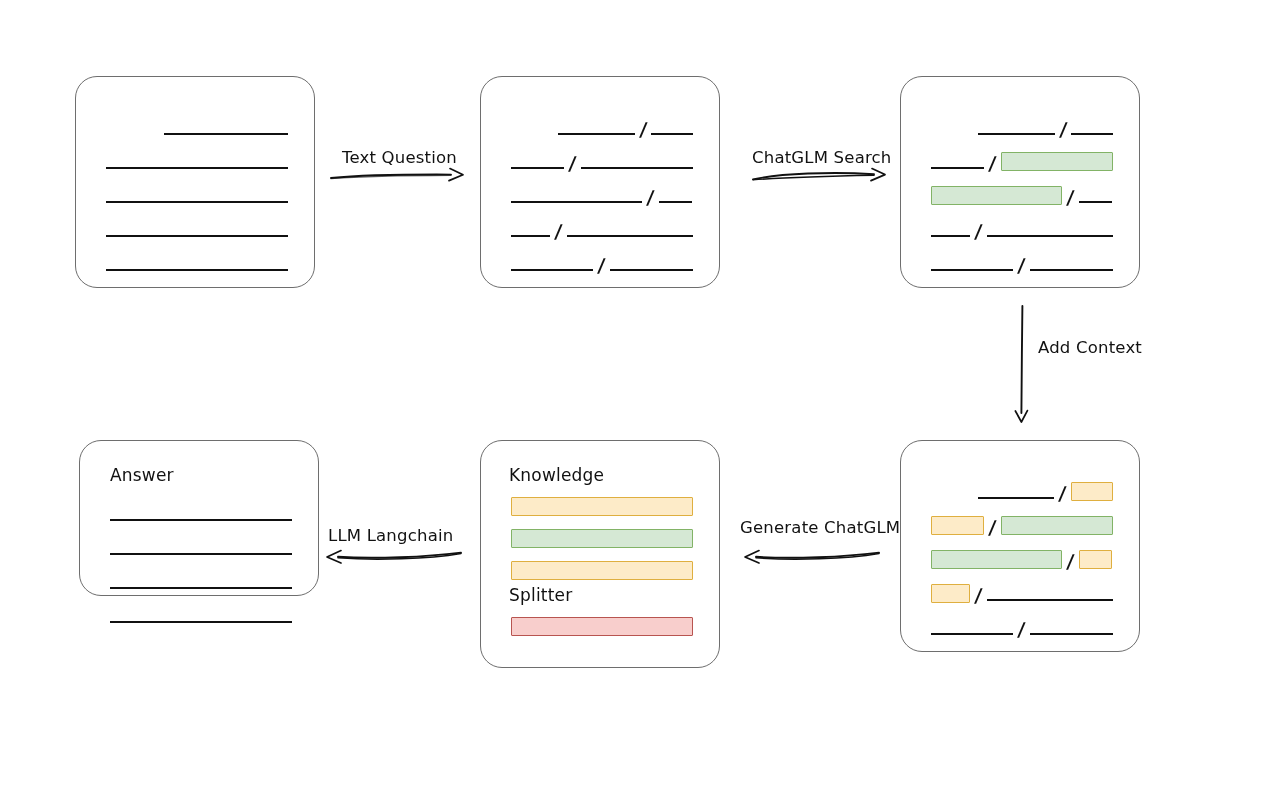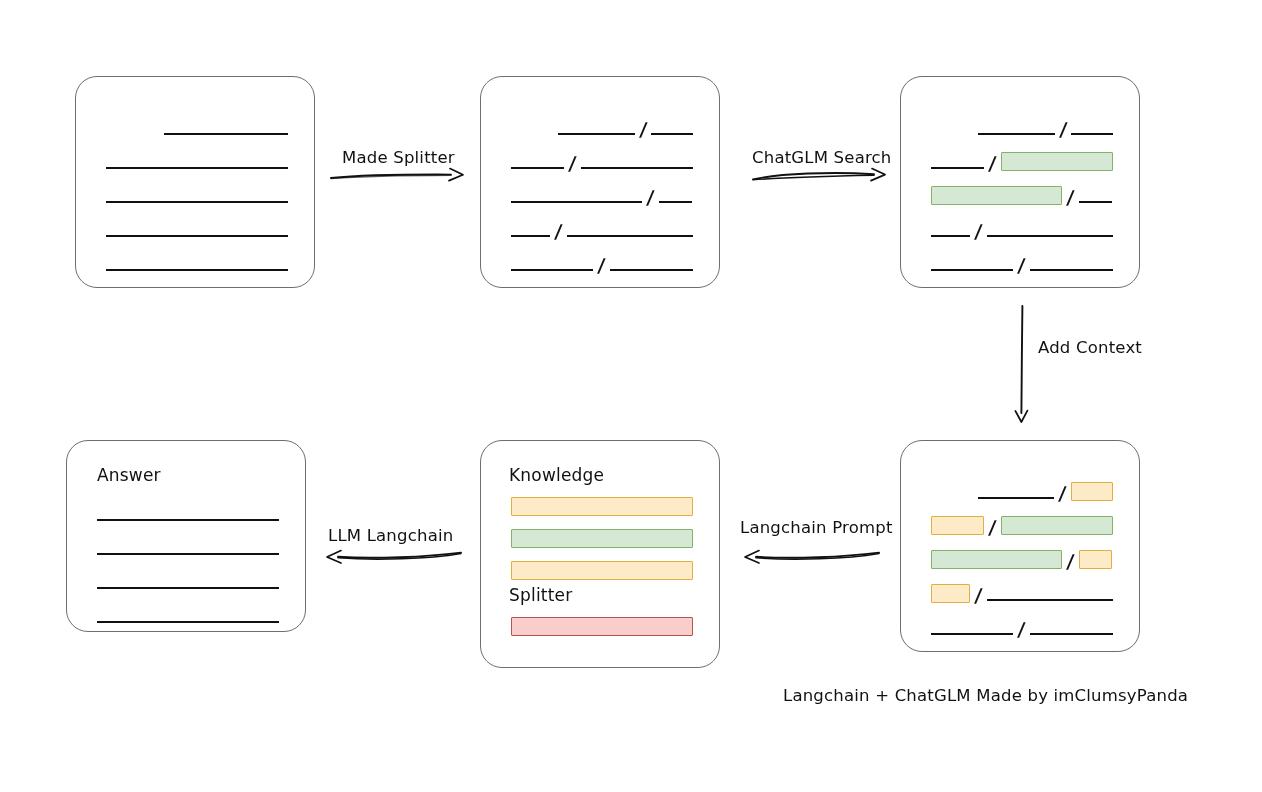--- a/index.html
+++ b/index.html
@@ -141,21 +141,21 @@
       </div>
   </div>
 
   <div class="arrow" style="left:330px; top:168px; width:135px; height:16px;">
     <svg width="135" height="16" viewBox="0 0 135 16">
       <path d="M1,10 C30,7.2 78,6.4 121,6.6" stroke="#111" stroke-width="1.9" fill="none" stroke-linecap="round"></path>
       <path d="M1,10.6 C30,8.6 78,7.6 121,7.4" stroke="#111" stroke-width="1.2" fill="none" stroke-linecap="round" opacity="0.65"></path>
       <path d="M120,0.6 L133,6.8 L119,12.6" stroke="#111" stroke-width="1.7" fill="none" stroke-linejoin="round" stroke-linecap="round"></path>
     </svg>
   </div>
-  <div class="arrow-label" style="left:342px; top:148px;">Made Splitter</div>
+  <div class="arrow-label" style="left:342px; top:148px;">Text Question</div>
 
   <div class="doc-box" style="left:480px; top:76px; width:240px; height:212px;">
     <div class="rows">
         <div class="row" style="top: 40px;">
           <div class="spacer" style="width: 26%;"></div>
           <div class="seg-line" style="width: 44%;"></div>
           <span class="slash">/</span>
           <div class="seg-line" style="width: 24%;"></div>
         </div>
         <div class="row" style="top: 74px;">
@@ -260,21 +260,21 @@
       </div>
   </div>
 
   <div class="arrow" style="left:740px; top:548px; width:140px; height:16px;">
     <svg width="140" height="16" viewBox="0 0 140 16">
       <path d="M139,4.6 C104,9.0 52,11.2 16,8.8" stroke="#111" stroke-width="1.9" fill="none" stroke-linecap="round"></path>
       <path d="M139,5.4 C106,11.0 54,12.6 16,9.8" stroke="#111" stroke-width="1.5" fill="none" stroke-linecap="round"></path>
       <path d="M19,2.6 L5,9.0 L19,15.0" stroke="#111" stroke-width="1.7" fill="none" stroke-linejoin="round" stroke-linecap="round"></path>
     </svg>
   </div>
-  <div class="arrow-label" style="left:740px; top:518px;">Langchain Prompt</div>
+  <div class="arrow-label" style="left:740px; top:518px;">Generate ChatGLM</div>
 
   <div class="doc-box" style="left:480px; top:440px; width:240px; height:228px;">
     <div class="box-heading" style="left:28px; top:24px;">Knowledge</div>
     <div class="rows">
         <div class="row" style="top: 55px;">
           <div class="seg-hl hl-yellow" style="width: 100%;"></div>
         </div>
         <div class="row" style="top: 87px;">
           <div class="seg-hl hl-green" style="width: 100%;"></div>
         </div>
@@ -292,33 +292,32 @@
 
   <div class="arrow" style="left:322px; top:548px; width:140px; height:16px;">
     <svg width="140" height="16" viewBox="0 0 140 16">
       <path d="M139,4.6 C104,9.0 52,11.2 16,8.8" stroke="#111" stroke-width="1.9" fill="none" stroke-linecap="round"></path>
       <path d="M139,5.4 C106,11.0 54,12.6 16,9.8" stroke="#111" stroke-width="1.5" fill="none" stroke-linecap="round"></path>
       <path d="M19,2.6 L5,9.0 L19,15.0" stroke="#111" stroke-width="1.7" fill="none" stroke-linejoin="round" stroke-linecap="round"></path>
     </svg>
   </div>
   <div class="arrow-label" style="left:328px; top:526px;">LLM Langchain</div>
 
-  <div class="doc-box" style="left:66px; top:440px; width:240px; height:192px;">
+  <div class="doc-box" style="left:79px; top:440px; width:240px; height:156px;">
     <div class="box-heading" style="left:30px; top:24px;">Answer</div>
     <div class="rows">
         <div class="row" style="top: 62px;">
           <div class="seg-line" style="width: 100%;"></div>
         </div>
         <div class="row" style="top: 96px;">
           <div class="seg-line" style="width: 100%;"></div>
         </div>
         <div class="row" style="top: 130px;">
           <div class="seg-line" style="width: 100%;"></div>
         </div>
         <div class="row" style="top: 164px;">
           <div class="seg-line" style="width: 100%;"></div>
         </div>
       </div>
   </div>
 
-  <div class="credit" style="left:783px; top:686px;">Langchain + ChatGLM Made by imClumsyPanda</div>
 
 </div>
 
 </body></html>

